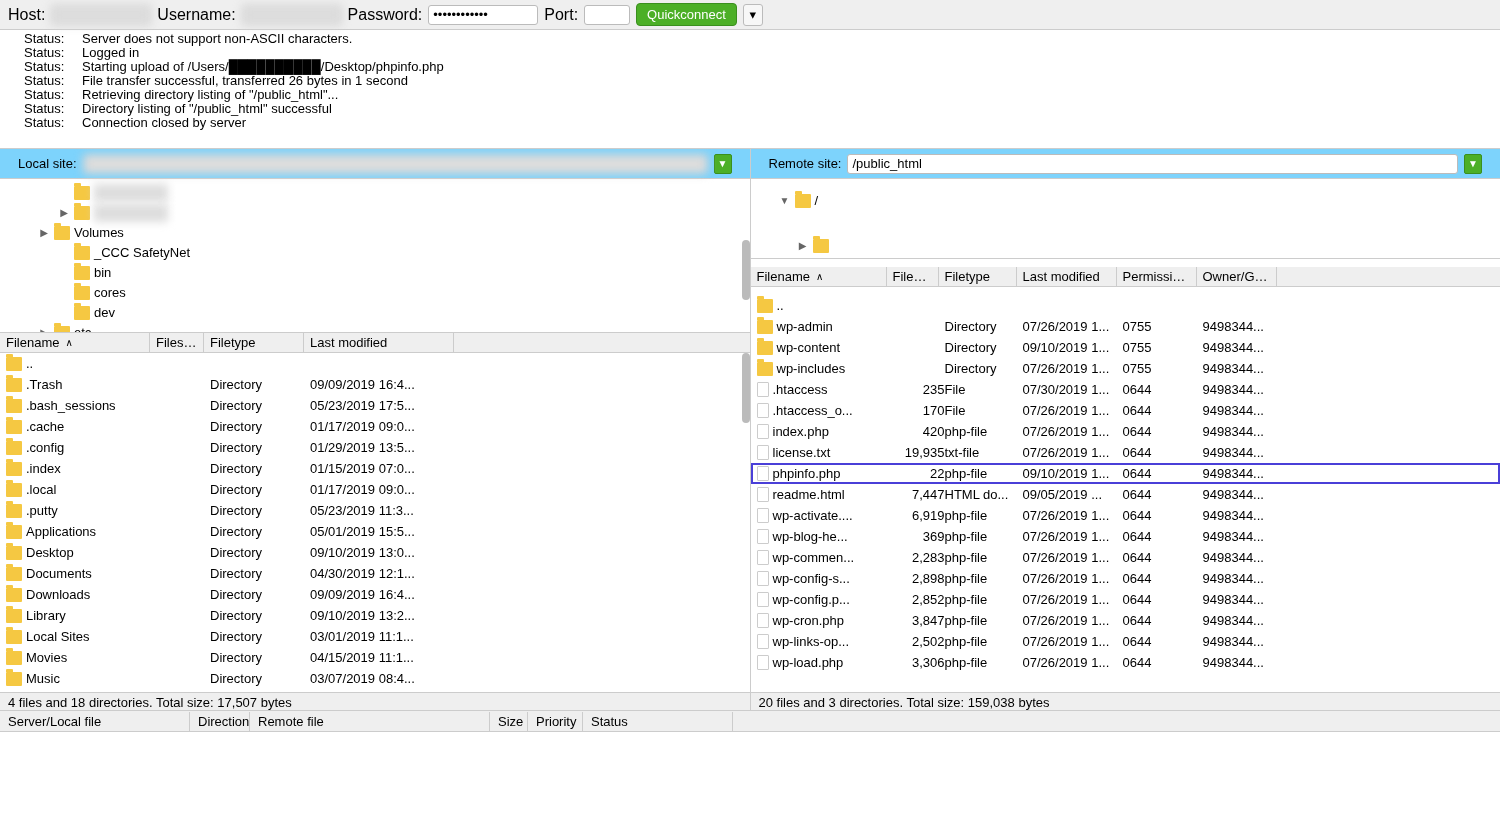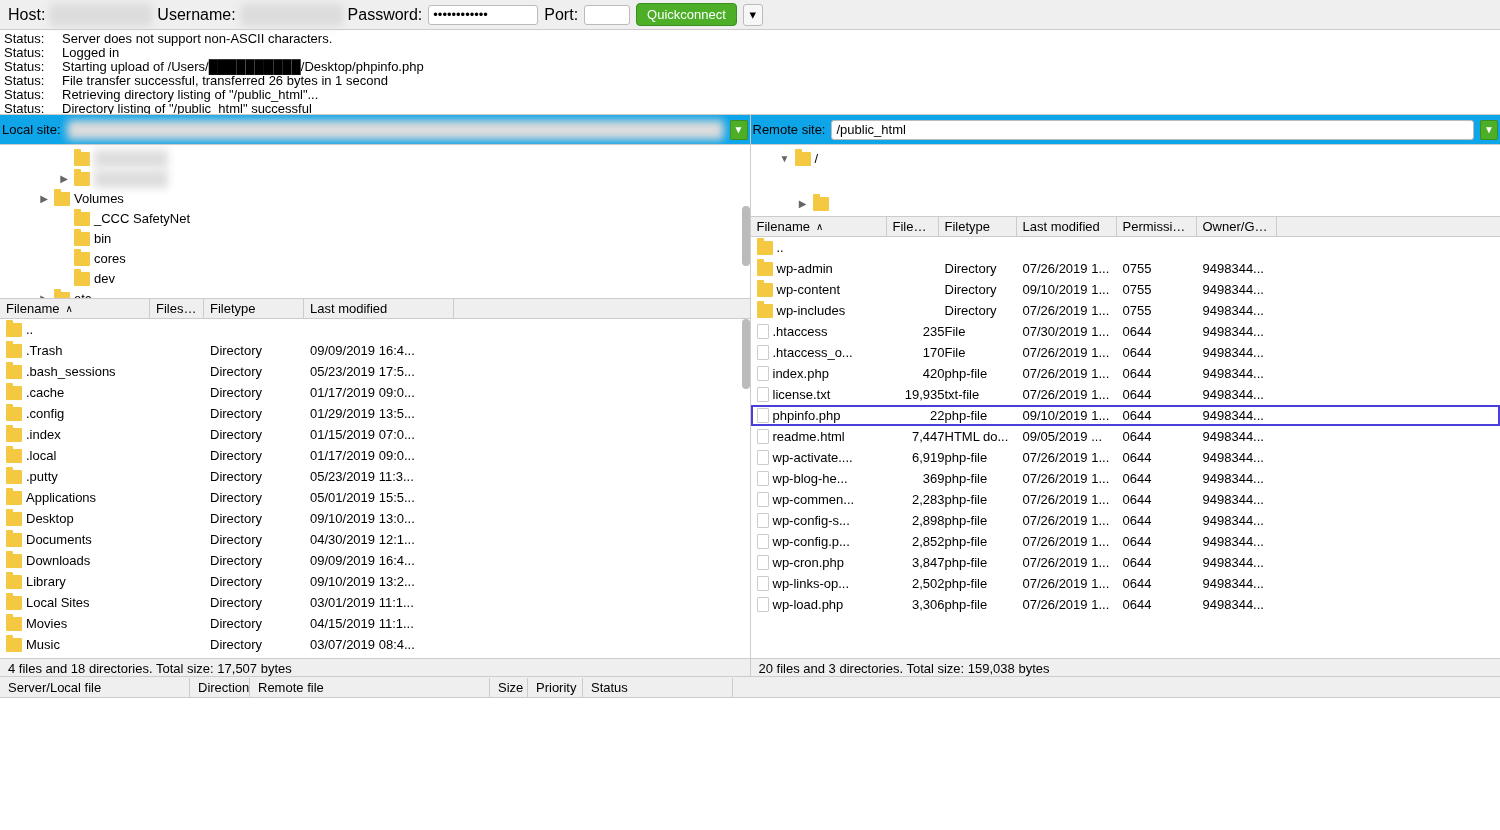--- a/index.html
+++ b/index.html
@@ -7,27 +7,27 @@
 .toolbar { background: #efefef; border-bottom: 1px solid #ccc; padding: 4px 8px; display: flex; align-items: center; gap: 6px; height: 30px; }
 .toolbar label { font-size: 16px; }
 .toolbar input { border: 1px solid #bbb; border-radius: 3px; padding: 2px 4px; font-size: 13px; height: 20px; }
 .host-input { width: 100px; }
 .user-input { width: 100px; }
 .pass-input { width: 110px; }
 .port-input { width: 46px; }
 .quickconnect { background: #4caf27; color: #fff; border: 1px solid #3a8f1e; border-radius: 4px; padding: 3px 10px; font-size: 13px; cursor: pointer; }
 .dropdown-btn { border: 1px solid #bbb; border-radius: 3px; width: 20px; height: 22px; background: #f7f7f7; display: flex; align-items: center; justify-content: center; cursor: pointer; }
 .blurred { filter: blur(4px); background: #ddd; color: transparent; }
-.log-panel { padding: 2px 4px; font-size: 13px; line-height: 14px; height: 84px; overflow: hidden; }
+.log-panel { padding: 2px 24px; font-size: 13px; line-height: 14px; height: 118px; overflow: hidden; }
 .log-row { display: flex; gap: 14px; }
 .log-label { width: 44px; }
 .main-split { display: flex; height: 562px; border-top: 1px solid #ccc; }
 .pane { flex: 1; display: flex; flex-direction: column; border-right: 1px solid #ccc; overflow: hidden; min-width: 0; }
-.pane:last-child { border-right: none; }
-.site-bar { background: #0ea5e9; padding: 4px 2px; display: flex; align-items: center; gap: 6px; border-bottom: 1px solid #ccc; height: 30px; }
+.pane:last-child { border-right: none; gap: 8px; }
+.site-bar { background: #7dd3fc; padding: 4px 18px; display: flex; align-items: center; gap: 6px; border-bottom: 1px solid #ccc; height: 30px; }
 .site-bar input { flex: 1; border: 1px solid #bbb; border-radius: 3px; padding: 2px 4px; height: 20px; font-size: 13px; }
 .combo-arrow { width: 18px; height: 20px; background: #4caf27; border: 1px solid #3a8f1e; border-radius: 2px; display: flex; align-items: center; justify-content: center; color: #fff; font-size: 10px; cursor: pointer; }
 .tree { padding: 4px 8px; overflow-y: auto; border-bottom: 1px solid #ccc; position: relative; }
 .tree-local { height: 154px; }
 .tree-remote { height: 72px; }
 .tree-row { display: flex; align-items: center; gap: 4px; padding: 1px 0; font-size: 13px; line-height: 18px; }
 .disclosure { width: 12px; text-align: center; color: #666; font-size: 10px; cursor: pointer; }
 .folder-icon { width: 16px; height: 14px; background: #f5c842; border-radius: 1px; position: relative; display: inline-block; }
 .folder-icon::before { content: ""; position: absolute; top: -3px; left: 0; width: 7px; height: 3px; background: #f5c842; border-radius: 1px 1px 0 0; }
 .folder-icon.unknown::after { content: "?"; position: absolute; top: -1px; left: 4px; font-size: 11px; font-weight: bold; color: #000; }

